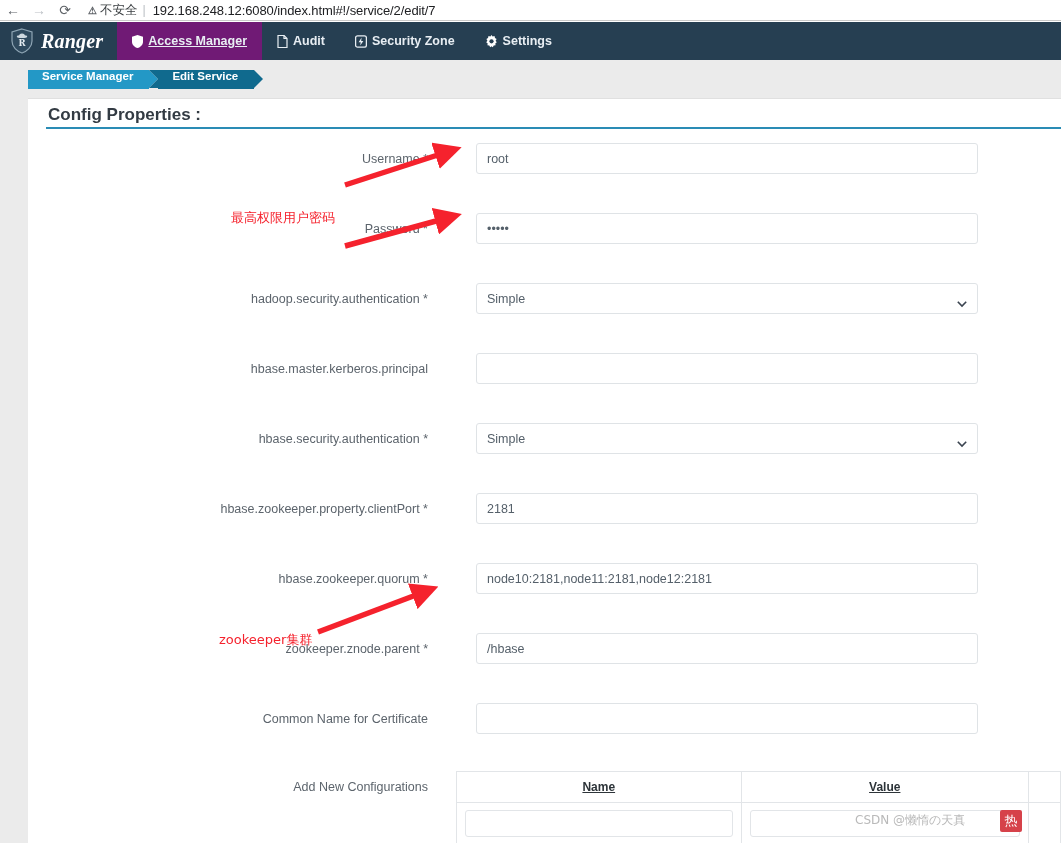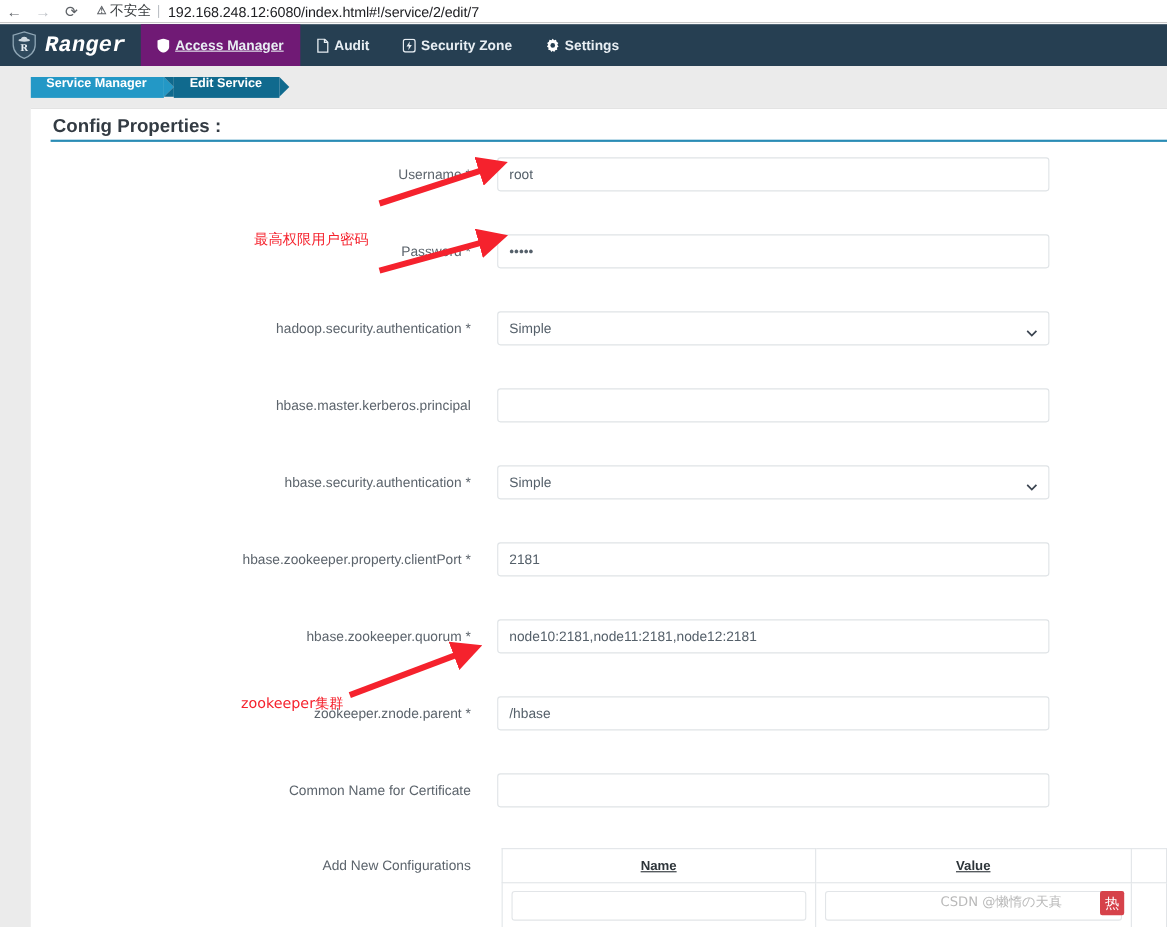--- a/index.html
+++ b/index.html
@@ -58,21 +58,21 @@
     display: flex; align-items: stretch;
   }
   .brand {
     display: flex; align-items: center;
     padding: 0 14px 0 10px;
     gap: 7px;
   }
   .brand-logo { width: 24px; height: 26px; display: block; }
   .brand-text {
     color: #ffffff;
-    font-family: Liberation Mono, monospace;
+    font-family: Liberation Serif, serif;
     font-weight: bold;
     font-style: italic;
     font-size: 20px;
     letter-spacing: 0.2px;
   }
   .nav-item {
     display: flex; align-items: center;
     gap: 5px;
     padding: 0 15px;
     color: #e8eef3;
@@ -141,21 +141,21 @@
 
   
   .frow { position: absolute; left: 0; width: 1033px; }
   .flabel {
     position: absolute; right: 0; width: 400px;
     text-align: right;
     font-size: 12.5px;
     color: #5c646c;
     top: 9px;
   }
-  .fctrl { position: absolute; left: 424px; border-radius: 13px; }
+  .fctrl { position: absolute; left: 448px; border-radius: 13px; }
   .ftext, .fsel {
     width: 502px; height: 31px;
     border: 1px solid #dfe3e6;
     border-radius: 3px;
     background: #ffffff;
     font-size: 12.5px;
     color: #55606a;
     padding: 0 10px;
     font-family: "Liberation Sans", sans-serif;
     outline: none;

